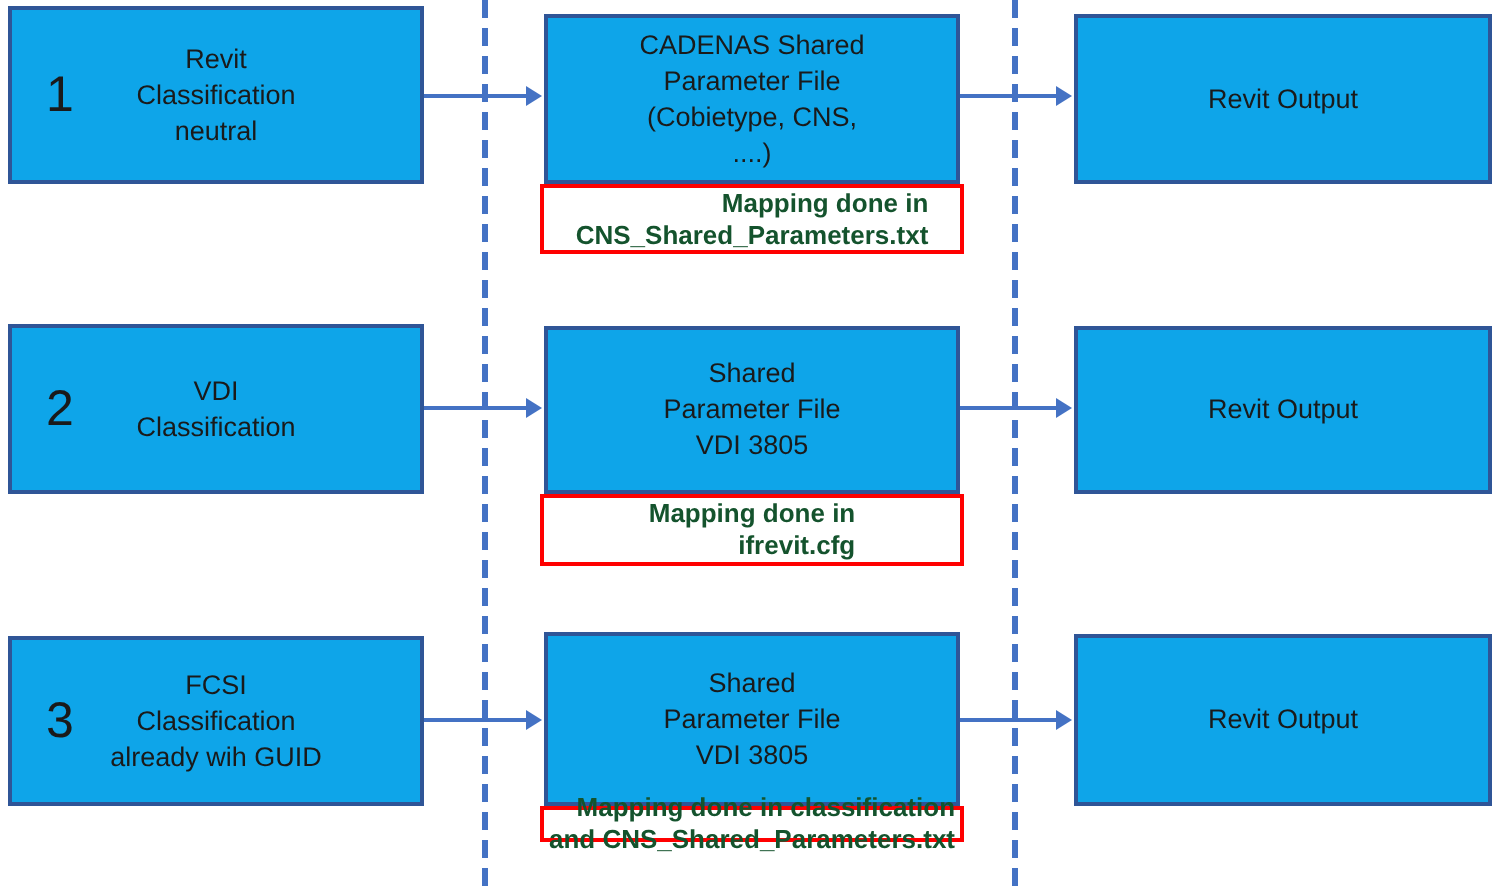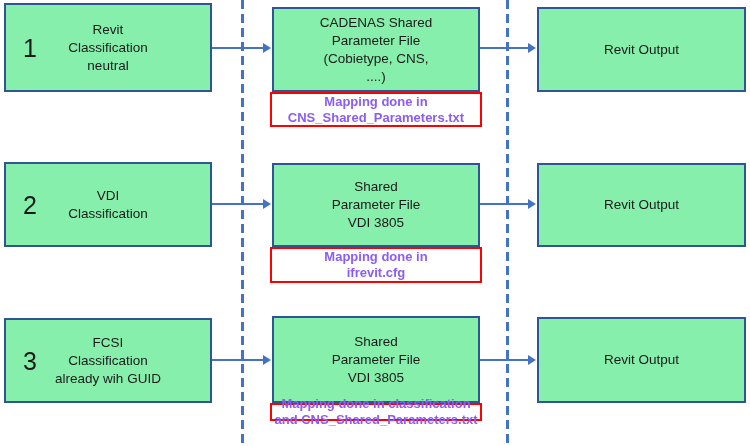--- a/index.html
+++ b/index.html
@@ -29,21 +29,21 @@
     );
   }
   .vline-1 { left: 241px; }
   .vline-2 { left: 506px; }
 
   
   .box {
     position: absolute;
     box-sizing: border-box;
     border: 2px solid #2F5597;
-    background: #86efac;
+    background: #0ea5e9;
     display: flex;
     align-items: center;
     justify-content: center;
     text-align: center;
     font-size: 13.5px;
     line-height: 18px;
     color: #1a1a1a;
   }
   .box-text {
     white-space: pre-line;
@@ -57,25 +57,25 @@
     line-height: 1;
     color: #1a1a1a;
   }
 
   
   .annotation {
     position: absolute;
     box-sizing: border-box;
     border: 2px solid #FF0000;
     background: #ffffff;
-    color: #8b5cf6;
+    color: #14532d;
     display: flex;
     align-items: center;
     justify-content: center;
-    text-align: center;
+    text-align: right;
     font-size: 13px;
     font-weight: 600;
     line-height: 16px;
   }
   .annotation .box-text { white-space: pre-line; }
 
   
   .arrow {
     position: absolute;
     height: 2px;

